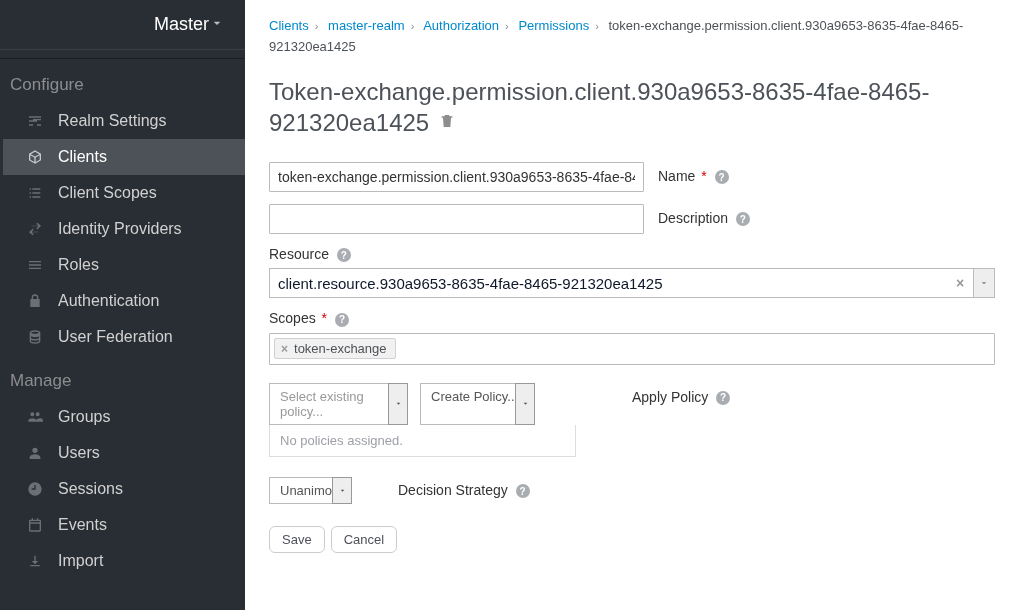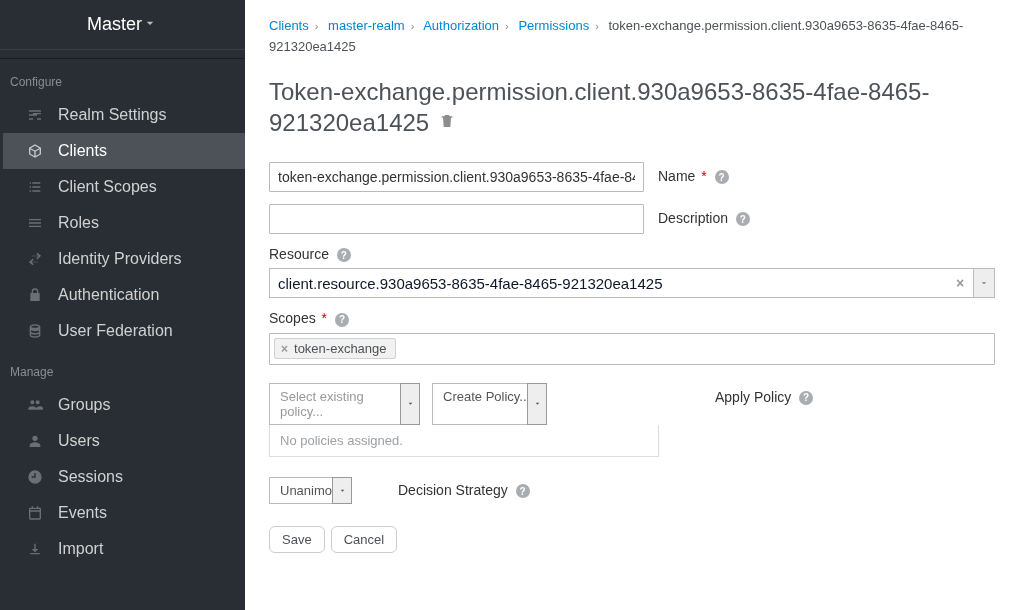--- a/index.html
+++ b/index.html
@@ -1,24 +1,24 @@
 <!DOCTYPE html>
 <html><head>
 <meta charset="utf-8">
 <style>
   * { box-sizing: border-box; margin: 0; padding: 0; }
   html, body { height: 100%; font-family: "Helvetica Neue", Helvetica, Arial, sans-serif; font-size: 14px; color: #333; }
   body { display: flex; background: #fff; }
 
   
   .sidebar { width: 245px; background: #292e34; color: #d1d1d1; display: flex; flex-direction: column; flex-shrink: 0; }
-  .realm-selector { padding: 14px 20px; font-size: 18px; color: #fff; display: flex; align-items: center; justify-content: center; border-bottom: 1px solid #3b3f45; cursor: pointer; }
+  .realm-selector { padding: 14px 20px; font-size: 18px; color: #fff; display: flex; align-items: center; justify-content: flex-end; border-bottom: 1px solid #3b3f45; cursor: pointer; }
   .realm-selector .chev { font-size: 12px; color: #bbb; }
   .divider { height: 1px; background: #1a1e22; margin: 8px 0 0 0; }
-  .section-label { color: #8b8d8f; font-size: 12px; padding: 16px 10px 8px 10px; }
+  .section-label { color: #8b8d8f; font-size: 17px; padding: 16px 10px 8px 10px; }
   .nav-item { display: flex; align-items: center; gap: 14px; padding: 8px 20px 8px 26px; color: #d1d1d1; cursor: pointer; font-size: 16px; line-height: 20px; }
   .nav-item .icon { width: 18px; display: inline-flex; align-items: center; justify-content: center; color: #6a6f76; font-size: 14px; }
   .nav-item.active { background: #4d5258; color: #fff; border-left: 3px solid #2b2e33; padding-left: 23px; }
   .nav-item.active .icon { color: #c7c9cc; }
 
   
   .main { flex: 1; padding: 16px 24px; overflow: auto; }
   .breadcrumbs { font-size: 13px; color: #8b8d8f; line-height: 1.6; margin-bottom: 18px; word-break: break-word; }
   .breadcrumbs a { color: #0088ce; text-decoration: none; }
   .breadcrumbs .sep { color: #8b8d8f; margin: 0 6px; font-size: 11px; }
@@ -48,21 +48,21 @@
 
   .tagbox { min-height: 32px; display: flex; align-items: center; gap: 6px; padding: 3px 4px; }
   .tag { background: #f1f1f1; border: 1px solid #d1d1d1; border-radius: 2px; padding: 2px 8px 2px 6px; display: inline-flex; align-items: center; gap: 6px; font-size: 13px; color: #4d5258; }
   .tag .x { color: #999; cursor: pointer; font-weight: bold; font-size: 12px; }
 
   .policy-area { display: flex; gap: 12px; }
   .combo { display: flex; }
   .combo .txt { border: 1px solid #bbb; padding: 5px 10px; font-size: 13px; color: #555; background: #fff; }
   .combo .btn { width: 20px; border: 1px solid #999; background: #eee; display: flex; align-items: center; justify-content: center; font-size: 9px; color: #555; cursor: pointer; margin-left: -1px; }
   .combo.grey .txt { color: #999; }
-  .nopolicies { border: 1px solid #ddd; border-top: none; padding: 8px 10px; color: #9c9fa6; font-size: 13px; width: 390px; }
+  .nopolicies { border: 1px solid #ddd; border-top: none; padding: 8px 10px; color: #9c9fa6; font-size: 13px; width: 307px; }
 
   .decision { display: flex; align-items: center; margin-top: 20px; }
   .decision .combo .txt { width: 64px; overflow: hidden; white-space: nowrap; }
   .decision .lbl { margin-left: 46px; color: #333; font-size: 14px; }
 
   .actions { margin-top: 22px; display: flex; gap: 6px; }
   .btn2 { border: 1px solid #ccc; background: #fff; color: #4d5258; padding: 5px 12px; font-size: 13px; cursor: pointer; border-radius: 6px; }
 
   svg.ico { width: 16px; height: 16px; fill: currentColor; }
 </style>
@@ -102,32 +102,32 @@
     <span class="icon">
         <svg class="ico" viewBox="0 0 24 24">
           <path d="M4 5h2v2H4V5zm4 0h12v2H8V5zM4 11h2v2H4v-2zm4 0h12v2H8v-2zM4 17h2v2H4v-2zm4 0h12v2H8v-2z"></path>
         </svg>
       </span>
     <span>Client Scopes</span>
   </div>
   <div class="nav-item">
     <span class="icon">
         <svg class="ico" viewBox="0 0 24 24">
+          <path d="M7 7h10l-3-3 1.4-1.4L21 7l-5.6 5.6L14 11.2l3-3.2H7V7zm10 10H7l3 3-1.4 1.4L3 17l5.6-5.6L10 12.8 7 16h10v1z"></path>
+        </svg>
+      </span>
+    <span>Identity Providers</span>
+  </div>
+  <div class="nav-item">
+    <span class="icon">
+        <svg class="ico" viewBox="0 0 24 24">
           <path d="M3 6h18v2H3V6zm0 5h18v2H3v-2zm0 5h18v2H3v-2z"></path>
         </svg>
       </span>
     <span>Roles</span>
-  </div>
-  <div class="nav-item">
-    <span class="icon">
-        <svg class="ico" viewBox="0 0 24 24">
-          <path d="M7 7h10l-3-3 1.4-1.4L21 7l-5.6 5.6L14 11.2l3-3.2H7V7zm10 10H7l3 3-1.4 1.4L3 17l5.6-5.6L10 12.8 7 16h10v1z"></path>
-        </svg>
-      </span>
-    <span>Identity Providers</span>
   </div>
   <div class="nav-item">
     <span class="icon">
         <svg class="ico" viewBox="0 0 24 24">
           <path d="M17 9V7a5 5 0 0 0-10 0v2H5v12h14V9h-2zM9 7a3 3 0 1 1 6 0v2H9V7z"></path>
         </svg>
       </span>
     <span>Authentication</span>
   </div>
   <div class="nav-item">
@@ -248,21 +248,21 @@
     <span class="tag">
       <span class="x">×</span>
       <span>token-exchange</span>
     </span>
   </div>
 
   <div class="row" style="margin-top:18px;">
     <div class="left" style="width:auto;">
       <div class="policy-area">
         <div class="combo grey">
-          <div class="txt" style="width:132px;">Select existing policy...</div>
+          <div class="txt" style="width:120px;">Select existing policy...</div>
           <div class="btn">
             <svg viewBox="0 0 24 24" style="width:9px;height:9px;fill:#555">
                 <path d="M7 10l5 5 5-5z"></path>
               </svg>
           </div>
         </div>
         <div class="combo">
           <div class="txt" style="width:96px;overflow:hidden;white-space:nowrap;">Create Policy...</div>
           <div class="btn">
             <svg viewBox="0 0 24 24" style="width:9px;height:9px;fill:#555">

